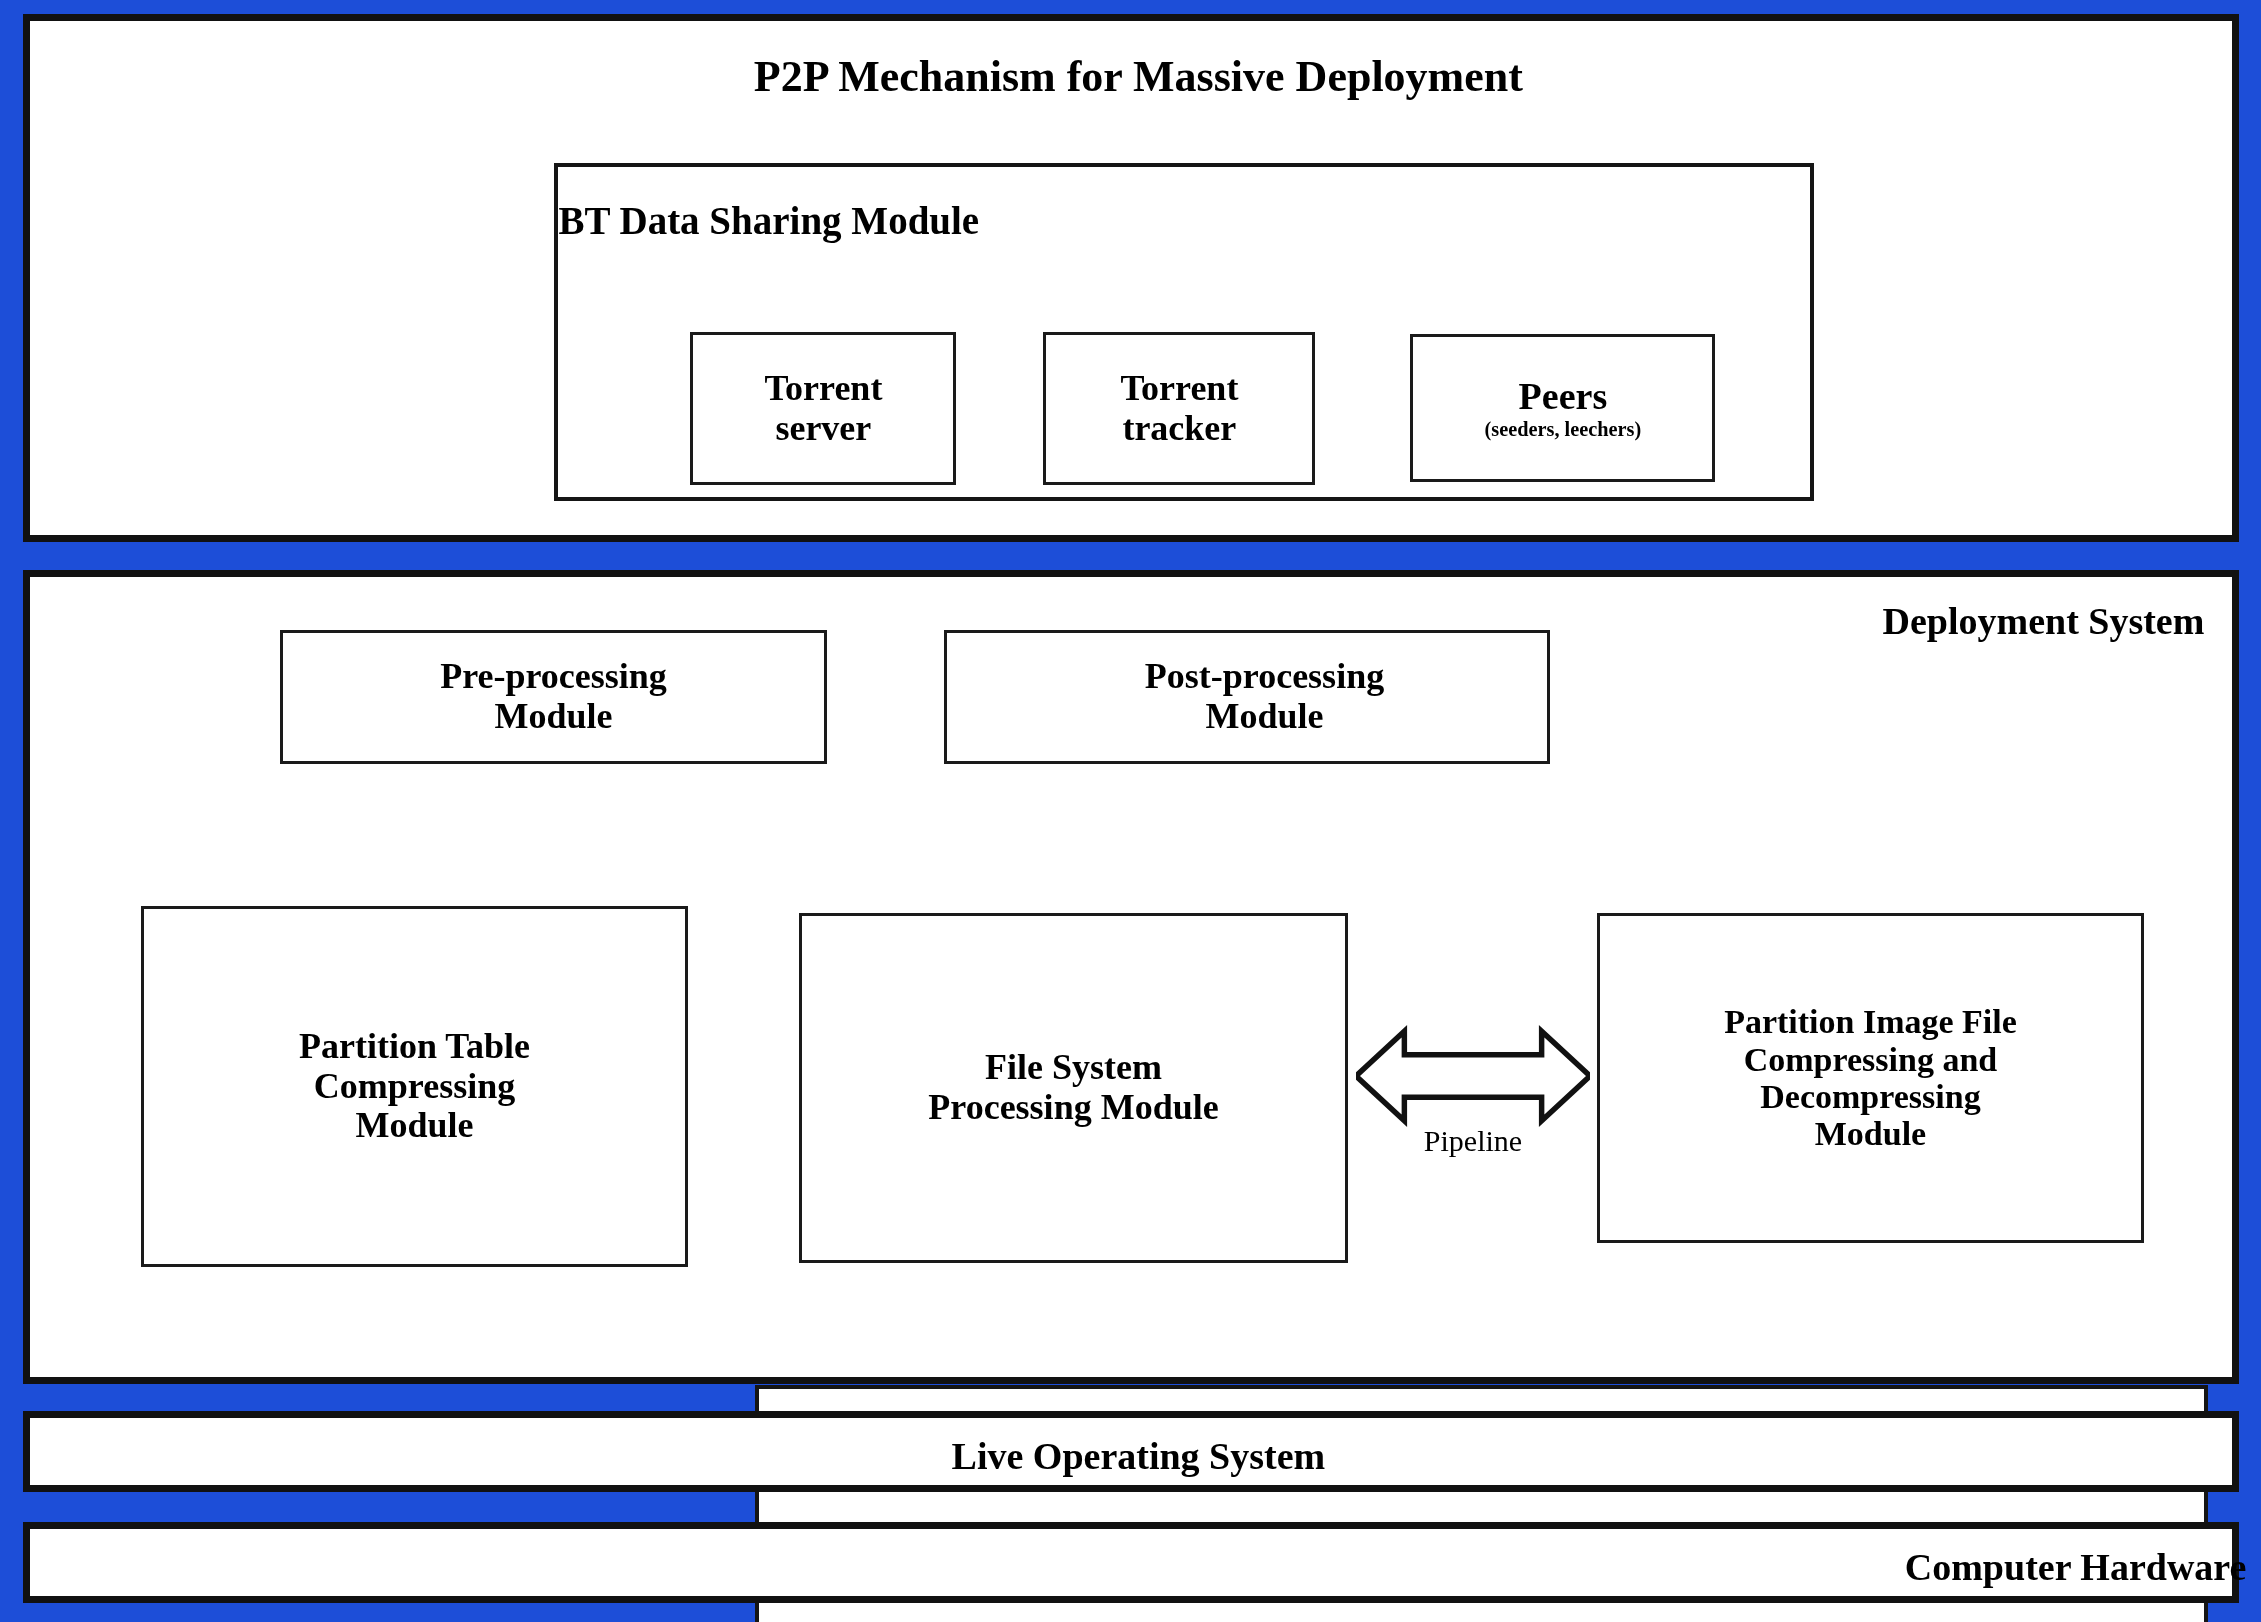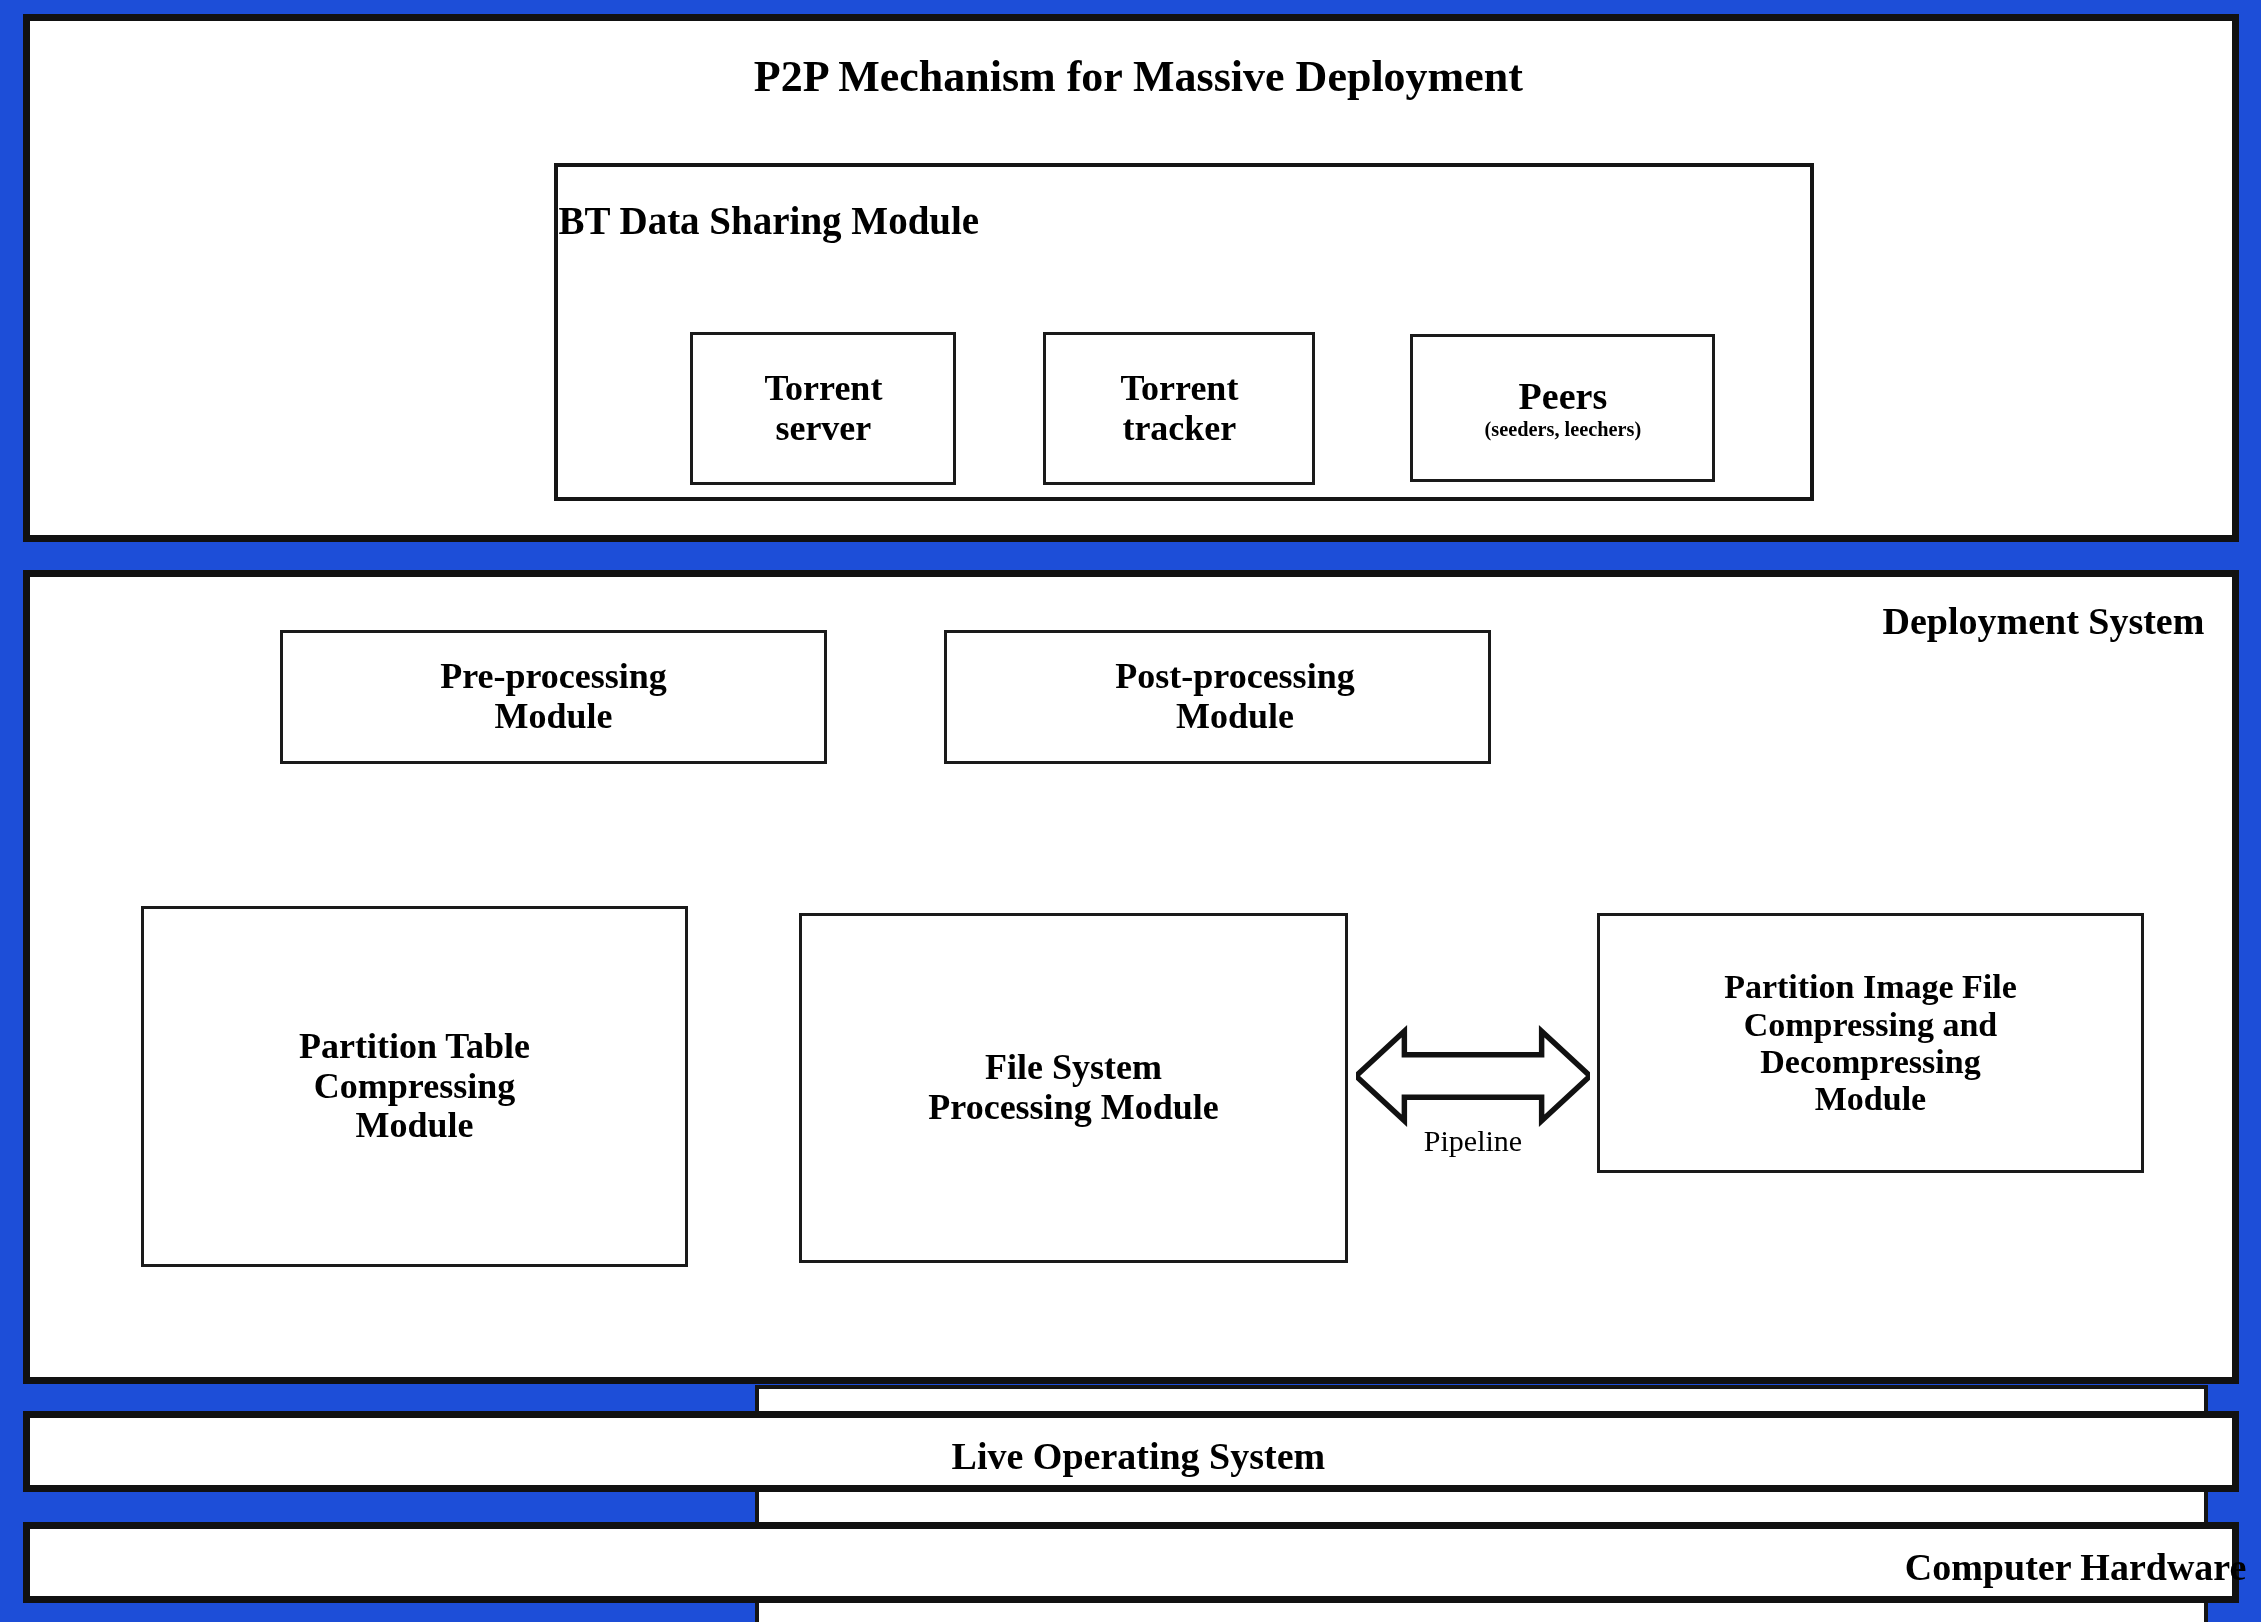--- a/index.html
+++ b/index.html
@@ -75,28 +75,28 @@
   #title-bt           { left: 0;     top: 34px;   width: 1250px; text-align: left; font-size: 39px; }
 
   #box-torrent-server { left: 660px;  top: 311px; width: 266px; height: 153px; }
   #box-torrent-tracker{ left: 1013px; top: 311px; width: 272px; height: 153px; }
   #box-peers          { left: 1380px; top: 313px; width: 305px; height: 148px; }
 
   #container-deploy   { left: 23.4px;  top: 570px;  width: 2216px; height: 814px; }
   #title-deploy       { right: 28px; top: 25px;   font-size: 38px; }
 
   #box-pre            { left: 280px;  top: 630px; width: 547px; height: 134px; }
-  #box-post           { left: 944px; top: 630px; width: 547px; height: 134px; padding-left: 35px; }
+  #box-post           { left: 944px; top: 630px; width: 606px; height: 134px; padding-left: 35px; }
 
   #box-partition-img  { left: 725px;  top: 808px; width: 1453px; height: 524px; }
   #title-partition-img{ left: 0;      top: 31px;   width: 1444px; text-align: center; font-size: 36px; }
 
   #box-partition-table{ left: 141px;  top: 906px; width: 547px; height: 361px; }
   #box-filesystem     { left: 799px; top: 913px; width: 549px; height: 350px; }
-  #box-compress       { left: 1597px; top: 913px; width: 547px; height: 260px; }
+  #box-compress       { left: 1597px; top: 913px; width: 547px; height: 330px; }
 
   #arrow-pipeline     { position: absolute; left: 1356px; top: 1025px; width: 234px; height: 102px; }
   #arrow-pipeline svg { display: block; width: 100%; height: 100%; }
   #label-pipeline     { position: absolute; left: 1356px; top: 1124px; width: 234px;
                         text-align: center; font-size: 30px; font-weight: normal; }
 
   #container-live-os  { left: 23.4px;  top: 1411px; width: 2216px; height: 81px; }
   #title-live-os      { left: 0;     top: 19px;   width: 2216px; text-align: center; font-size: 38px; }
 
   #container-hardware { left: 23.4px;  top: 1522px; width: 2216px; height: 81px; }

